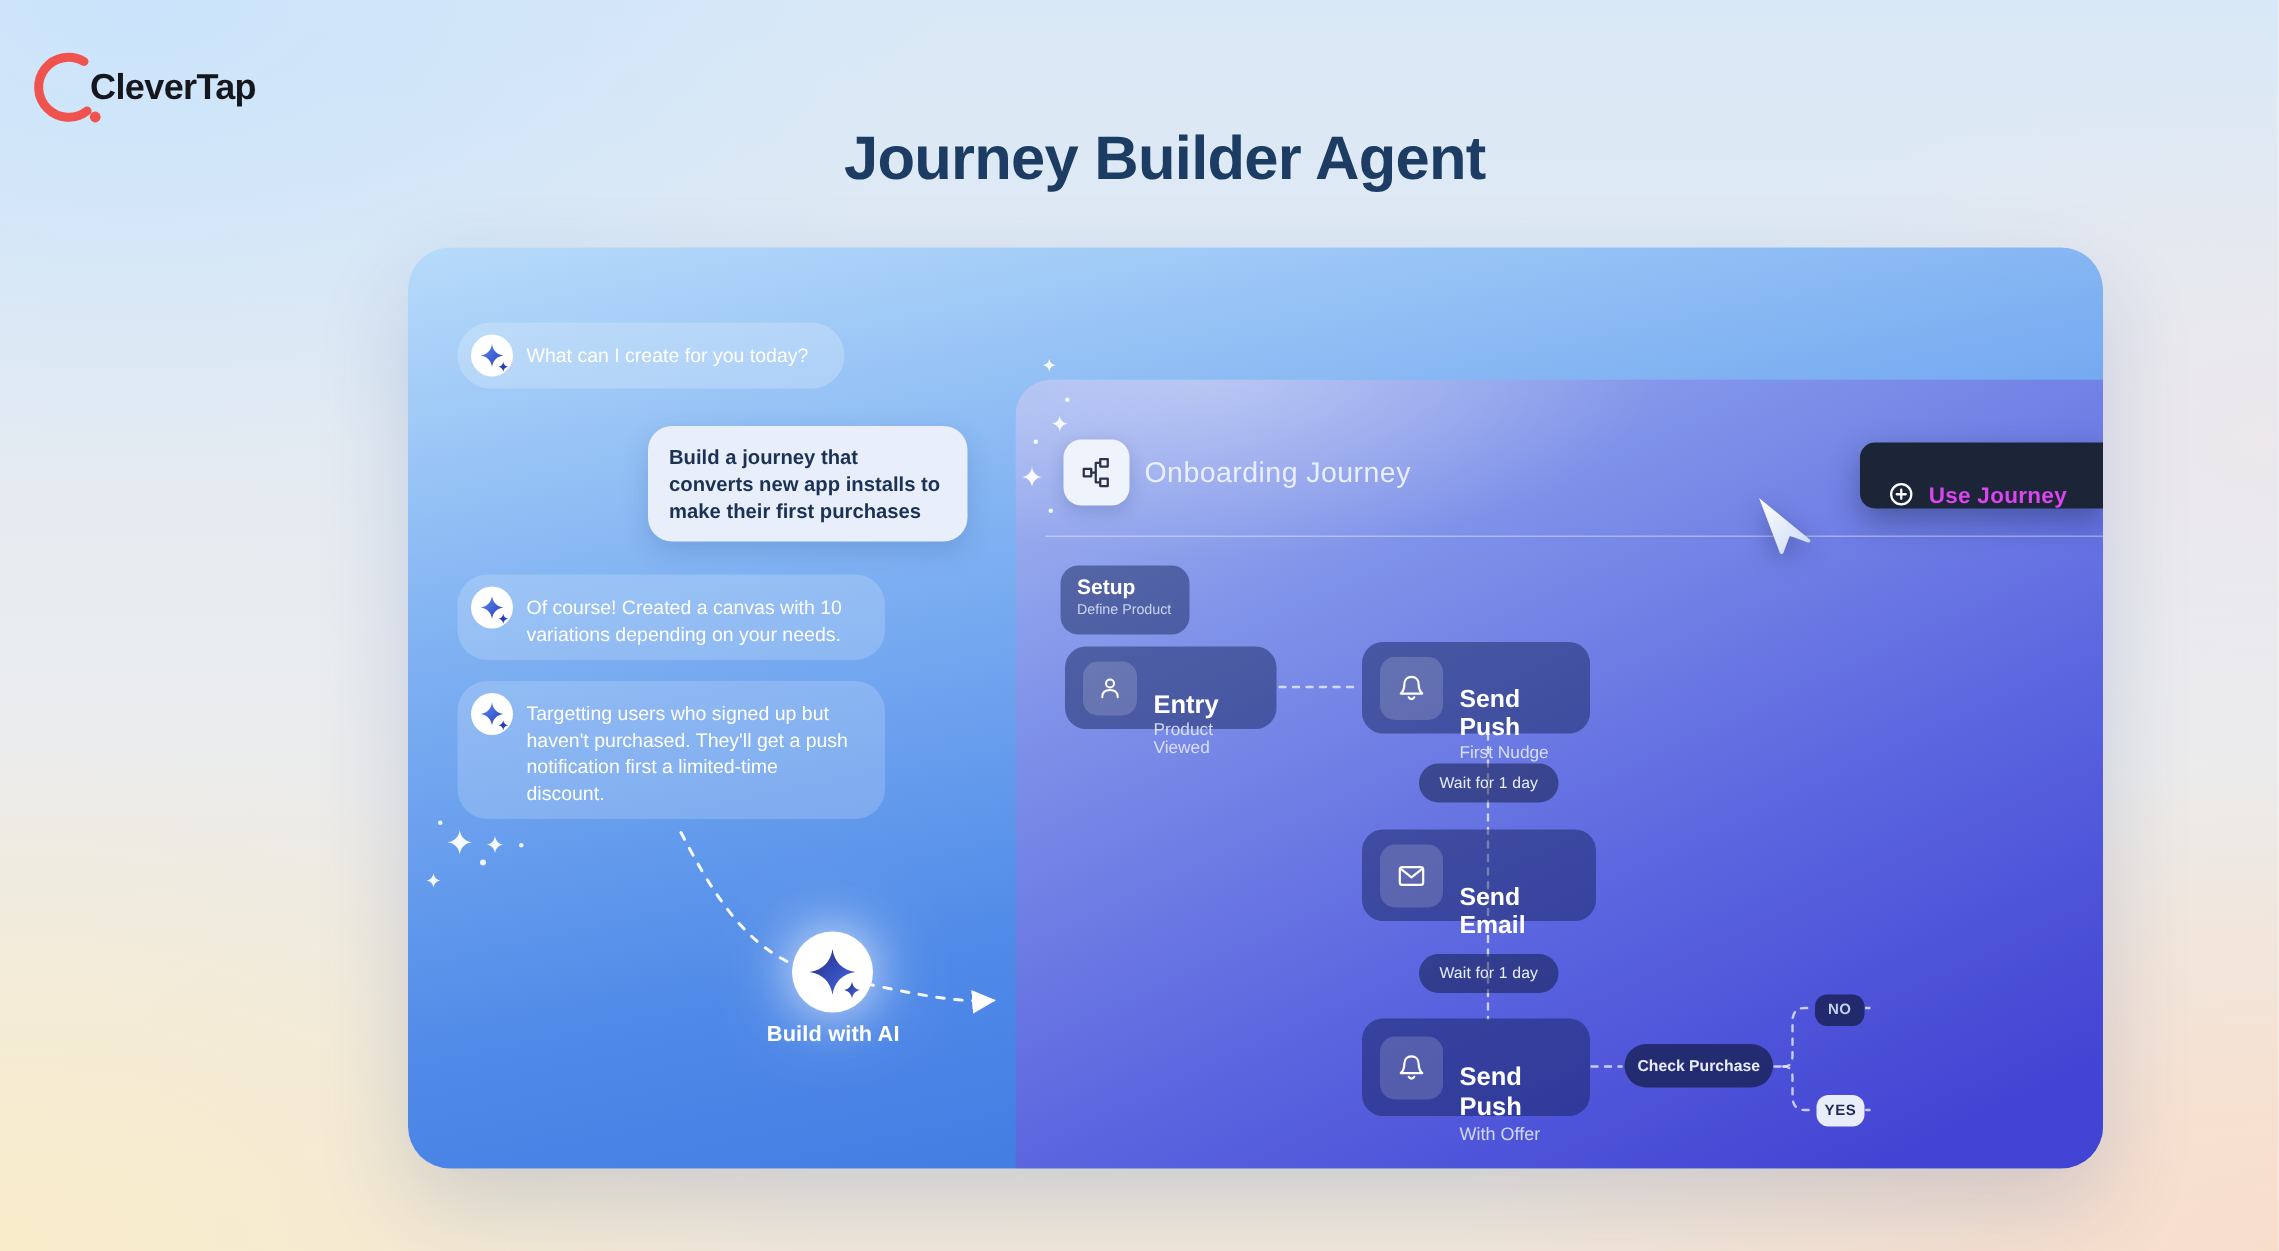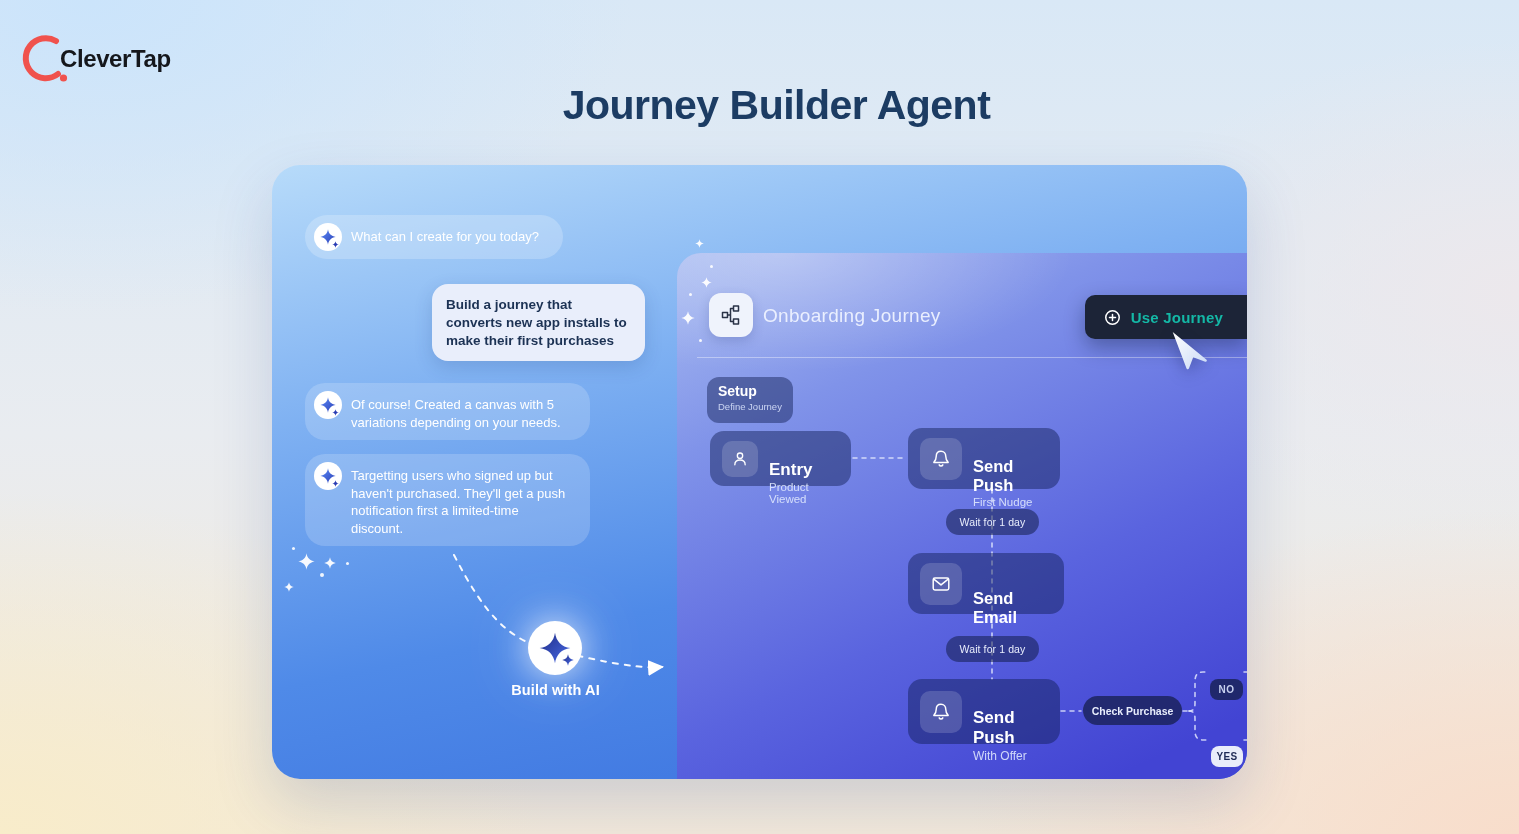--- a/index.html
+++ b/index.html
@@ -18,21 +18,21 @@
 
   
   .logo { left:22px; top:28px; width:170px; height:58px; }
   .logo-text { left:38px; top:17px; font-size:24px; font-weight:700; color:#15171c; letter-spacing:-0.4px; }
 
   
   .page-title { left:0; right:0; top:82px; text-align:center; font-size:41px; font-weight:800; color:#1c3c63; letter-spacing:-0.5px;padding-left:34px; }
 
   
   .card {
-    left:272px; top:165px; width:975px; height:614px; border-radius:28px; overflow:hidden;
+    left:272px; top:165px; width:1130px; height:614px; border-radius:28px; overflow:hidden;
     background:linear-gradient(168deg, #b7dbfa 0%, #7fb1f2 32%, #4f8ae8 64%, #3a70de 100%);
     box-shadow:0 24px 60px rgba(40,70,150,0.18);
   }
 
   
   .bubble-ai {
     background:rgba(255,255,255,0.18); border-radius:20px;
     display:flex; gap:9px; padding:8px 16px 9px 9px; color:#ffffff;
   }
   .bubble-ai .msg { font-size:13px; line-height:1.35; padding-top:5px; }
@@ -76,22 +76,22 @@
   .canvas-header-icon {
     left:32px; top:40px; width:44px; height:44px; border-radius:12px;
     background:#eff3fc; display:flex; align-items:center; justify-content:center;
     box-shadow:0 4px 12px rgba(30,50,120,0.2);
   }
   .canvas-title { left:86px; top:52px; font-size:19px; font-weight:500; color:rgba(238,242,255,0.95); letter-spacing:0.3px;text-align:right; }
   .divider { left:20px; right:0; top:104px; height:1px; background:rgba(255,255,255,0.38); }
 
   .use-journey-btn {
     right:0; top:42px; height:44px; padding:0 24px 0 18px; border-radius:10px 0 0 10px;
-    background:#1c2437; display:flex; align-items:center; gap:9px;
-    color:#14b8a6; font-size:15px; font-weight:700; letter-spacing:0.2px;
+    background:#1c2437; display:flex; align-items:flex-end; gap:9px;
+    color:#d946ef; font-size:15px; font-weight:700; letter-spacing:0.2px;
     box-shadow:0 8px 20px rgba(10,20,50,0.35); cursor:pointer;
   }
   .cursor-pointer { left:492px; top:76px; filter:drop-shadow(0 5px 8px rgba(15,25,80,0.35)); }
 
   
   .node {
     background:rgba(14,27,80,0.45); border-radius:14px; color:#ffffff;
     display:flex; align-items:center; gap:11px; padding:9px 12px;
   }
   .node .icon-box {
@@ -118,21 +118,21 @@
   }
   .wait1 { left:269px; top:256px; width:93px; height:26px; }
   .wait2 { left:269px; top:383px; width:93px; height:26px; }
   .check-pill {
     left:406px; top:443px; width:99px; height:29px; border-radius:15px;
     background:rgba(16,25,64,0.68); color:#e8edfc; font-size:10.5px; font-weight:600;
     display:flex; align-items:center; justify-content:center;
   }
   .branch-pill {
     border-radius:8px; font-size:10px; font-weight:700;
-    display:flex; align-items:center; justify-content:center; letter-spacing:0.4px;margin-top:16px;
+    display:flex; align-items:center; justify-content:center; letter-spacing:0.4px;
   }
   .pill-no  { left:533px; top:410px; width:33px; height:21px; background:rgba(22,31,78,0.78); color:#c6cfee; }
   .pill-yes { left:534px; top:477px; width:32px; height:21px; background:#e9edfa; color:#1e2a55; }
 
   svg.stroke-icon { fill:none; stroke:#ffffff; stroke-width:1.6; stroke-linecap:round; stroke-linejoin:round; }
   .layer-svg { position:absolute; inset:0; pointer-events:none; }
 </style>
 </head>
 <body>
 
@@ -185,21 +185,21 @@
 
   <div class="abs bubble-ai b3">
     <span class="ai-avatar">
       <svg width="16" height="16" viewBox="0 0 24 24">
           <use href="#star4" fill="url(#gAvatar)"></use>
         </svg>
       <svg class="mini" width="7" height="7" viewBox="0 0 24 24">
           <use href="#star4" fill="#2b3db4"></use>
         </svg>
     </span>
-    <span class="msg">Of course! Created a canvas with 5 variations depending on your needs.</span>
+    <span class="msg">Of course! Created a canvas with 10 variations depending on your needs.</span>
   </div>
 
   <div class="abs bubble-ai b4">
     <span class="ai-avatar">
       <svg width="16" height="16" viewBox="0 0 24 24">
           <use href="#star4" fill="url(#gAvatar)"></use>
         </svg>
       <svg class="mini" width="7" height="7" viewBox="0 0 24 24">
           <use href="#star4" fill="#2b3db4"></use>
         </svg>
@@ -282,21 +282,21 @@
           <linearGradient id="gCur" x1="0" y1="0" x2="1" y2="1">
         <stop offset="0" stop-color="#ffffff"></stop>
             <stop offset="1" stop-color="#c9d9f5"></stop>
       </linearGradient>
         </defs>
       <path d="M3 2 L14.2 31.5 C14.6 32.5 15.9 32.4 16.2 31.4 L19.6 22.4 L29.3 26 C30.3 26.4 31.1 25.2 30.4 24.4 Z" fill="url(#gCur)"></path>
     </svg>
 
     <div class="abs node-setup abs" style="position:absolute">
       <div class="t1">Setup</div>
-      <div class="t2">Define Journey</div>
+      <div class="t2">Define Product</div>
     </div>
 
     <div class="abs node node-entry">
       <div class="icon-box">
         <svg class="stroke-icon" width="20" height="20" viewBox="0 0 24 24">
           <circle cx="12" cy="8" r="3.2"></circle>
           <path d="M5.8 19 C5.8 14.8 8.2 13.2 12 13.2 C15.8 13.2 18.2 14.8 18.2 19"></path>
         </svg>
       </div>
       <div>

